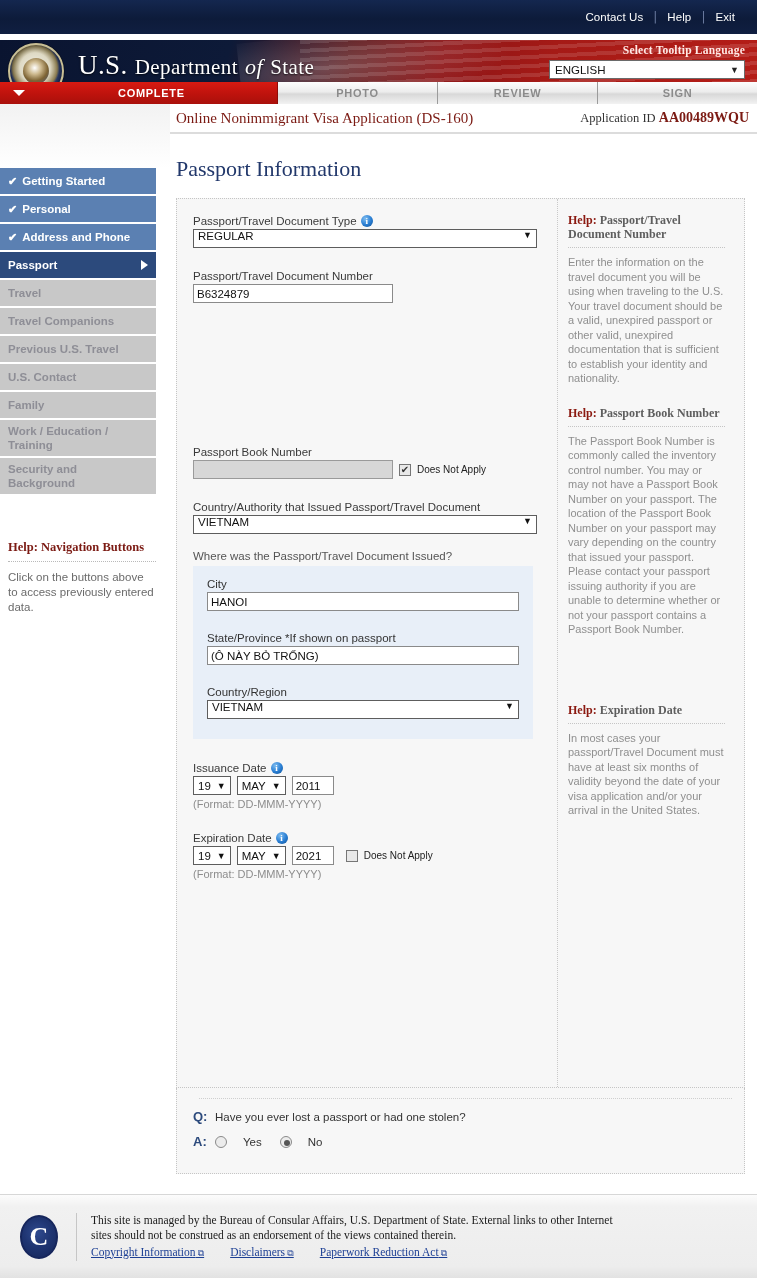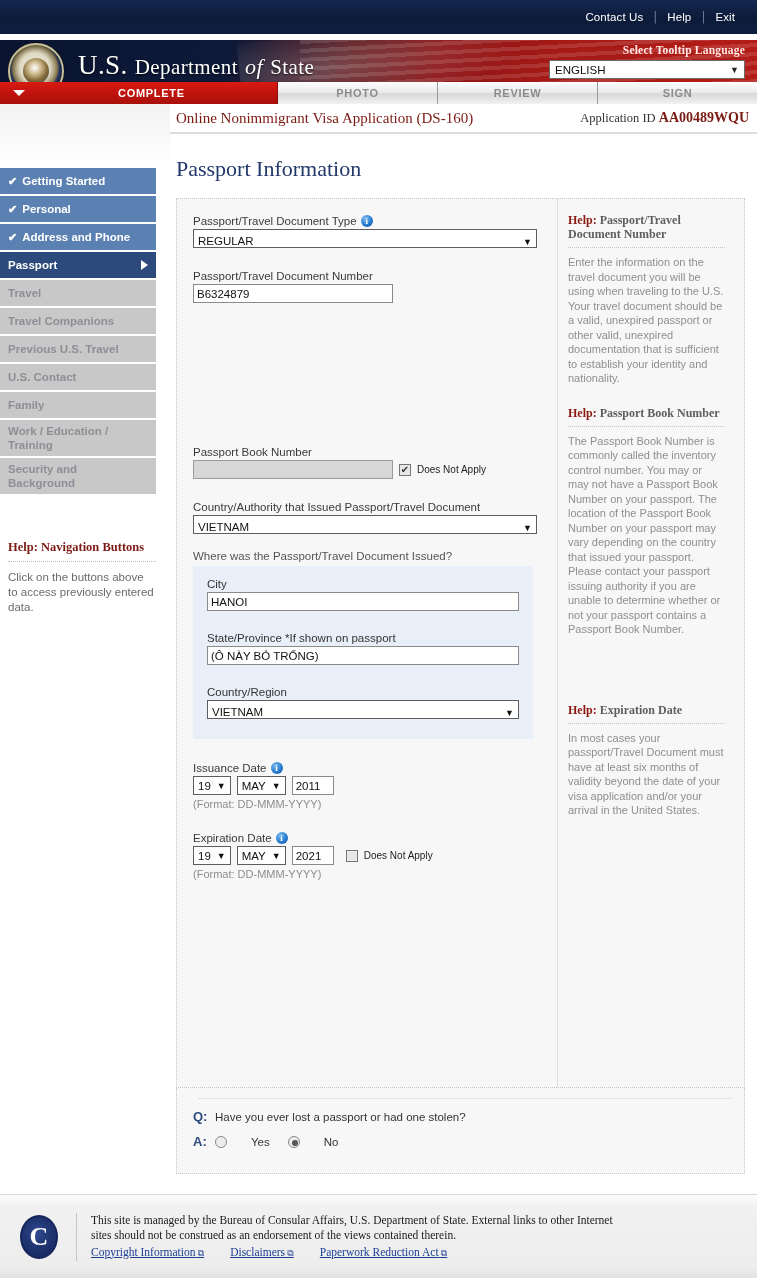--- a/index.html
+++ b/index.html
@@ -185,21 +185,21 @@
   }
   .txt {
     height: 19px; border:1px solid #8a8a8a; background:#fff;
     font-family:"Liberation Sans", sans-serif; font-size: 11.5px; color:#111;
     display:flex; align-items:center; padding-left:3px;
   }
   .txt.disabled { background:#d7d7d7; border-color:#9a9a9a; }
   .sel {
     height: 19px; border:1px solid #5d5d5d; background:#fff;
     font-family:"Liberation Sans", sans-serif; font-size: 11.5px; color:#111;
-    display:flex; align-items:flex-end; padding-left:4px;
+    display:flex; align-items:flex-start; padding-left:4px;
   }
   .sel .arrow { margin-left:auto; margin-right:4px; font-size:9px; color:#111; }
 
   .cb {
     width:12px;height:12px;border:1px solid #767676;background:#e8e8e8;
     display:inline-flex;align-items:center;justify-content:center;
     font-size:10px;color:#333; line-height:1;
   }
   .inline { display:flex; align-items:center; gap:6px; }
   .cb-label { font-family:"Liberation Sans", sans-serif; font-size:10px; color:#222; }
@@ -234,21 +234,21 @@
   }
 
   
   .qa-wrap { margin: 0 12px 0 6px; border:1px dotted #c5c5c5; border-top:none; background:#f7f7f7; padding: 10px 0 14px 16px; }
   .qa-sep { border-top: 1px dotted #cfcfcf; margin: 0 12px 10px 6px; }
   .qa-row { display:flex; align-items:center; gap:8px; margin-bottom: 10px; }
   .qa-letter { font-family:"Liberation Sans", sans-serif; font-size:13px; font-weight:bold; color:#2c4a7c; width:14px; }
   .qa-text { font-family:"Liberation Sans", sans-serif; font-size:11.5px; color:#333; }
   .radio { width:12px;height:12px;border-radius:50%;border:1px solid #8a8a8a;background:#ececec; display:inline-block; position:relative; }
   .radio.sel::after { content:""; position:absolute; left:3px; top:3px; width:6px;height:6px;border-radius:50%;background:#555; }
-  .radio-label { font-family:"Liberation Sans", sans-serif; font-size:11.5px; color:#333; margin-left:16px; margin-right:10px; }
+  .radio-label { font-family:"Liberation Sans", sans-serif; font-size:11.5px; color:#333; margin-left:8px; margin-right:10px; }
 
   
   .btn-bar { margin: 22px 12px 0 6px; display:flex; gap: 3px; background:#efefef; padding: 8px 6px; }
   .btn {
     height: 22px; display:flex; align-items:center;
     background: linear-gradient(180deg,#9e1b14 0%, #8c1610 40%, #7c120d 100%);
     color:#ffffff; font-family:"Liberation Sans", sans-serif; font-size:11.5px; font-weight:bold;
     border: 1px solid #6d0f0b; padding: 0 8px; gap:5px;
   }
   .btn-back { flex: 0 0 202px; }

